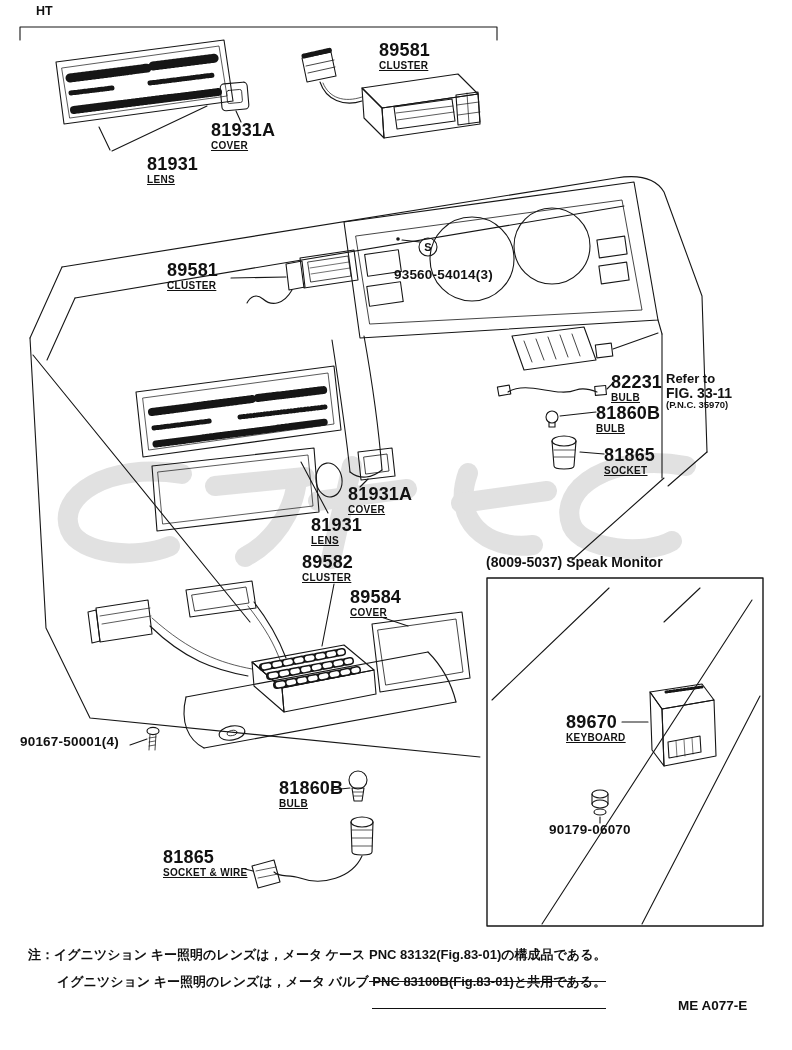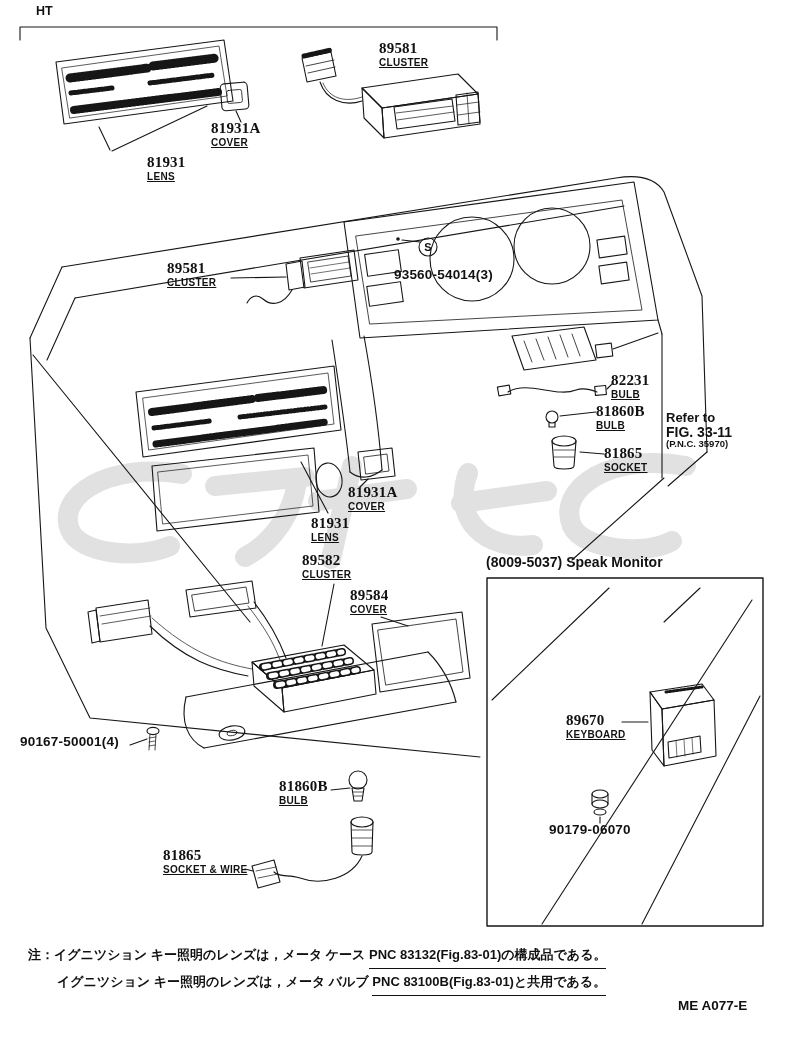--- a/index.html
+++ b/index.html
@@ -1,30 +1,30 @@
 <!DOCTYPE html>
 <html><head>
 <meta charset="utf-8">
 <style>
   html,body{margin:0;padding:0;background:#ffffff;}
   body{width:792px;height:1050px;position:relative;overflow:hidden;
        font-family:"Liberation Sans",sans-serif;color:#111;}
   #art{position:absolute;left:0;top:0;}
   .plabel{position:absolute;font-weight:bold;white-space:nowrap;line-height:1.05;}
-  .pn{display:block;font-size:15px;letter-spacing:.2px;font-family:Liberation Serif, serif;}
+  .pn{display:block;font-size:18px;letter-spacing:.2px;}
   .pn-sm{display:block;font-size:13.5px;letter-spacing:.2px;}
   .nm{display:block;font-size:10px;letter-spacing:.3px;margin-top:1px;text-decoration:underline;}
-  .refer-1{display:block;font-size:13px;margin-top:39px;}
+  .refer-1{display:block;font-size:13px;}
   .refer-2{display:block;font-size:14px;}
   .refer-3{display:block;font-size:9.5px;}
   .title-sm{font-size:14px;}
   .ssym{position:absolute;left:421px;top:240px;width:14px;height:14px;
         font-size:11px;font-weight:bold;text-align:center;line-height:14px;}
   .note{position:absolute;font-size:13px;font-weight:bold;white-space:nowrap;}
-  .note .uline{border-bottom:1.5px solid #111;padding-bottom:6px;}
+  .note .uline{border-bottom:1.5px solid #111;padding-bottom:19px;}
   .corner{font-size:12.5px;font-weight:bold;margin-left:12px;}
   .doccode{font-size:13.5px;font-weight:bold;}
 </style>
 </head>
 <body>
 
 <svg id="art" width="792" height="1050" viewBox="0 0 792 1050">
 
   <g stroke="#c9c9c9" stroke-width="20" stroke-linecap="round" fill="none" opacity="0.55">
     <path d="M182,474 C108,462 56,496 70,530 C80,554 138,560 170,546"></path>

